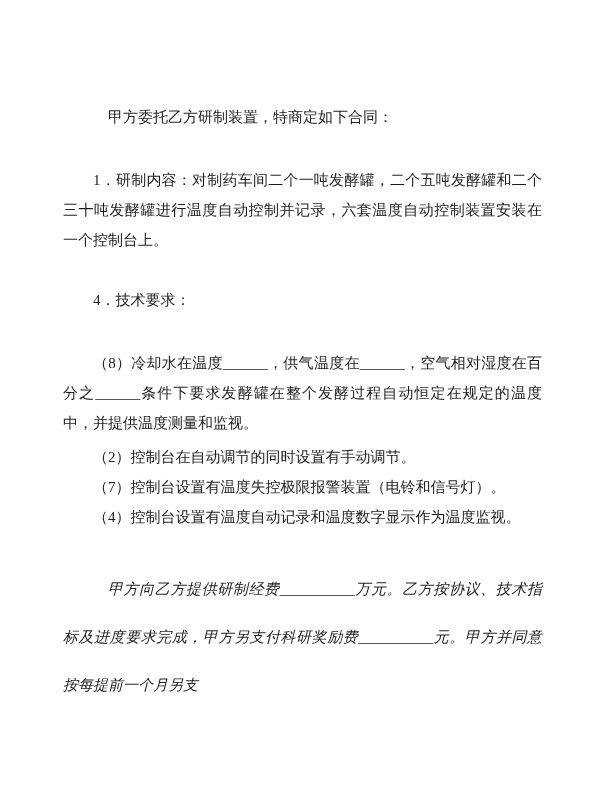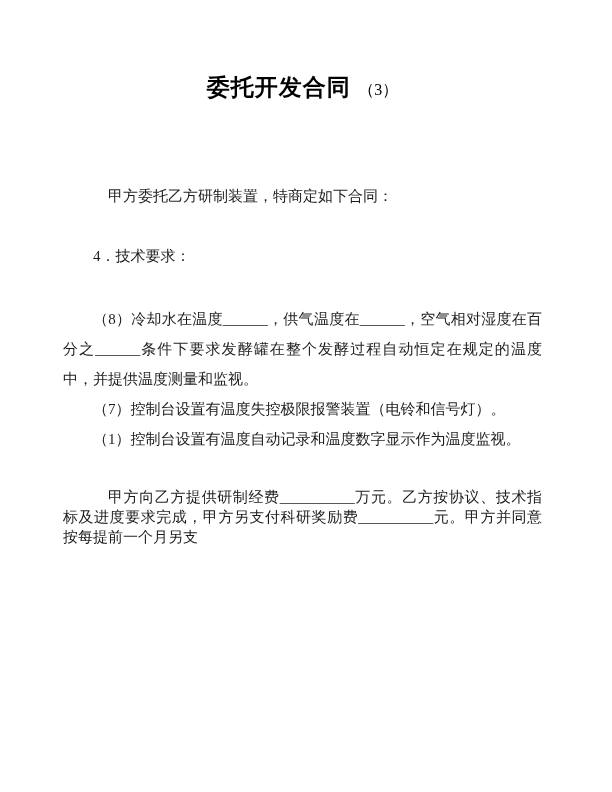--- a/index.html
+++ b/index.html
@@ -36,45 +36,43 @@
   }
   .para {
     margin: 0;
     font-size: 15px;
     line-height: 30px;
     text-align: justify;
     word-break: break-all;
   }
   .ind2 { text-indent: 2em; }
   .ind3 { text-indent: 3em; }
-  .mt50 { margin-top: 74px; }
+  .mt50 { margin-top: 32px; }
   .mt33 { margin-top: 33px; }
   .mt32 { margin-top: 32px; }
   .mt30 { margin-top: 30px; }
   .mt4  { margin-top: 4px; }
-  .lh32 { line-height: 20px; }
+  .lh32 { line-height: 48px; font-style: italic; }
 </style>
 </head>
 <body>
 
 <div class="page">
 
-  <h1 class="doc-title">
-    <span class="title-main">委托开发合同</span>
-    <span class="title-num">（3）</span>
-  </h1>
 
   <p class="para ind3 mt50">甲方委托乙方研制装置，特商定如下合同：</p>
 
+  <p class="para ind2 mt33">1．研制内容：对制药车间二个一吨发酵罐，二个五吨发酵罐和二个三十吨发酵罐进行温度自动控制并记录，六套温度自动控制装置安装在一个控制台上。</p>
 
   <p class="para ind2 mt30">4．技术要求：</p>
 
   <p class="para ind2 mt33">（8）冷却水在温度______，供气温度在______，空气相对湿度在百分之______条件下要求发酵罐在整个发酵过程自动恒定在规定的温度中，并提供温度测量和监视。</p>
 
+  <p class="para ind2 mt4">（2）控制台在自动调节的同时设置有手动调节。</p>
 
   <p class="para ind2">（7）控制台设置有温度失控极限报警装置（电铃和信号灯）。</p>
 
-  <p class="para ind2">（1）控制台设置有温度自动记录和温度数字显示作为温度监视。</p>
+  <p class="para ind2">（4）控制台设置有温度自动记录和温度数字显示作为温度监视。</p>
 
 
   <p class="para ind3 mt33 lh32">甲方向乙方提供研制经费__________万元。乙方按协议、技术指标及进度要求完成，甲方另支付科研奖励费__________元。甲方并同意按每提前一个月另支</p>
 
 </div>
 
 </body></html>

